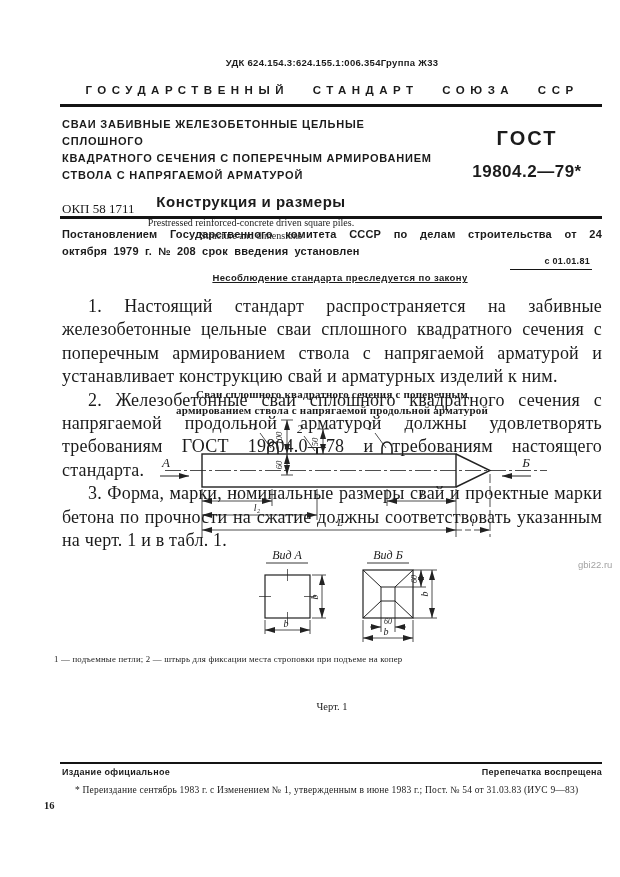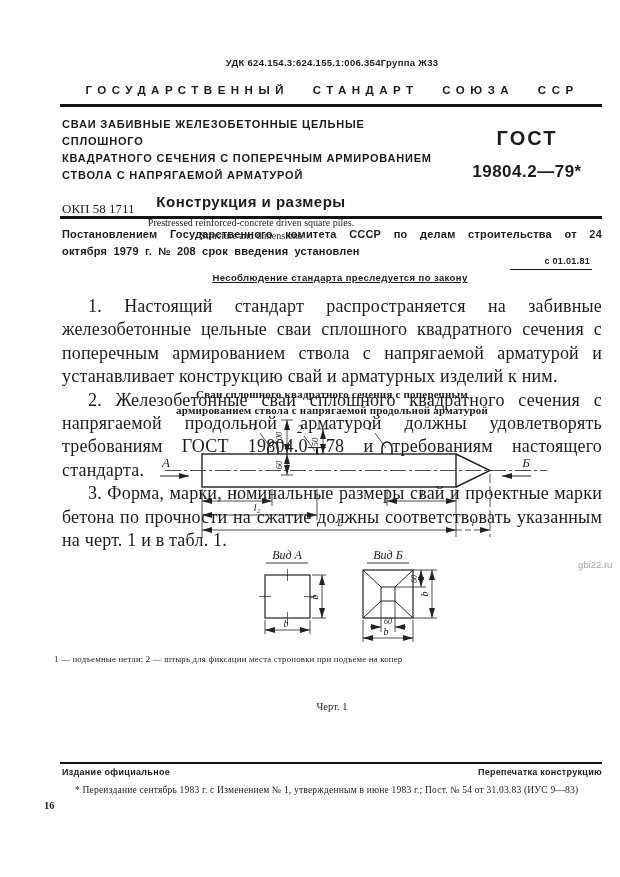--- a/index.html
+++ b/index.html
@@ -202,18 +202,18 @@
   </svg>
 
   <div class="abs watermark sans">gbi22.ru</div>
 
   <div class="abs legend">1 — подъемные петли; 2 — штырь для фиксации места строповки при подъеме на копер</div>
   <div class="abs chart-num">Черт. 1</div>
 
   <div class="abs foot-rule rule"></div>
   <div class="abs foot-row sans b">
     <span>Издание официальное</span>
-    <span>Перепечатка конструкцию</span>
+    <span>Перепечатка воспрещена</span>
   </div>
   <div class="abs reissue i">* Переиздание сентябрь 1983 г. с Изменением № 1, утвержденным в июне 1983 г.; Пост. № 54 от 31.03.83 (ИУС 9—83)</div>
   <div class="abs pagenum b">16</div>
 
 </div>
 
 </body></html>

